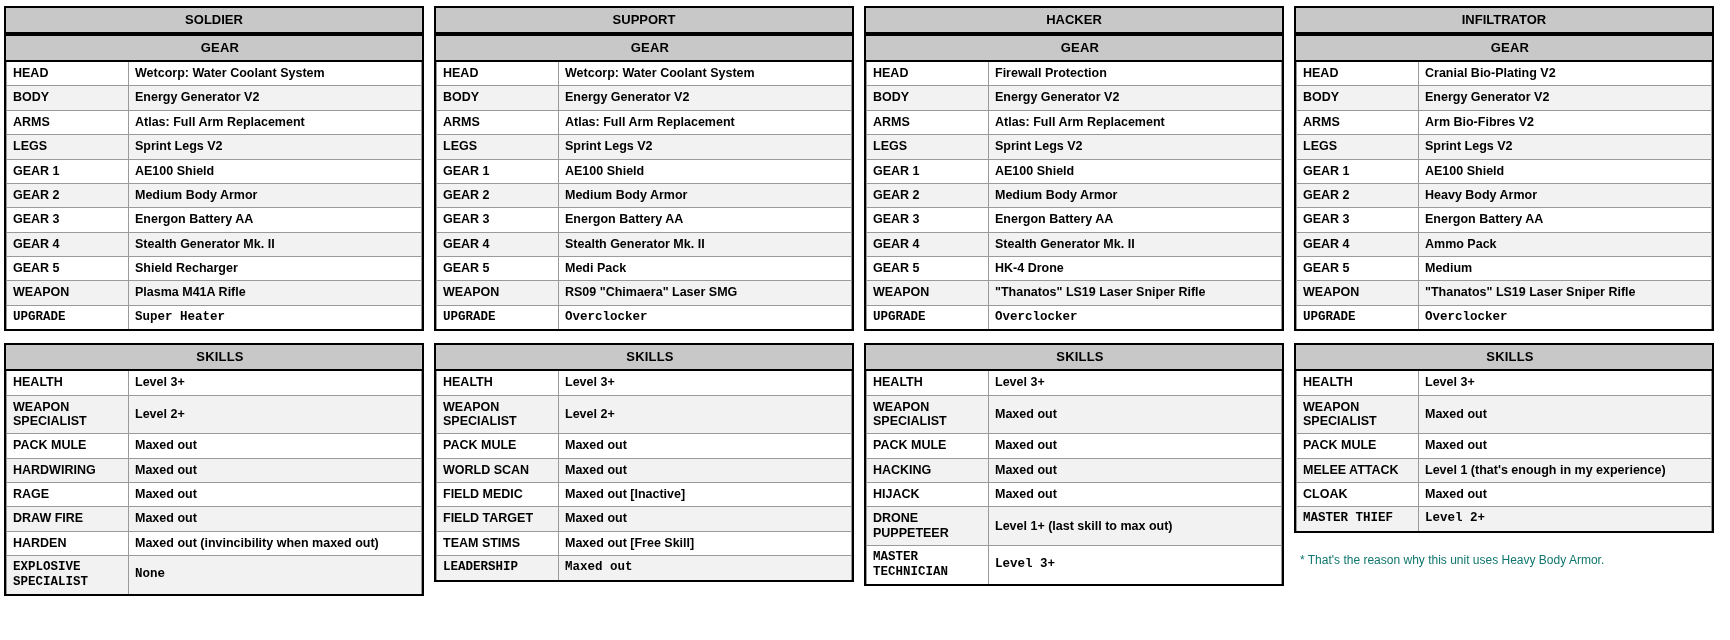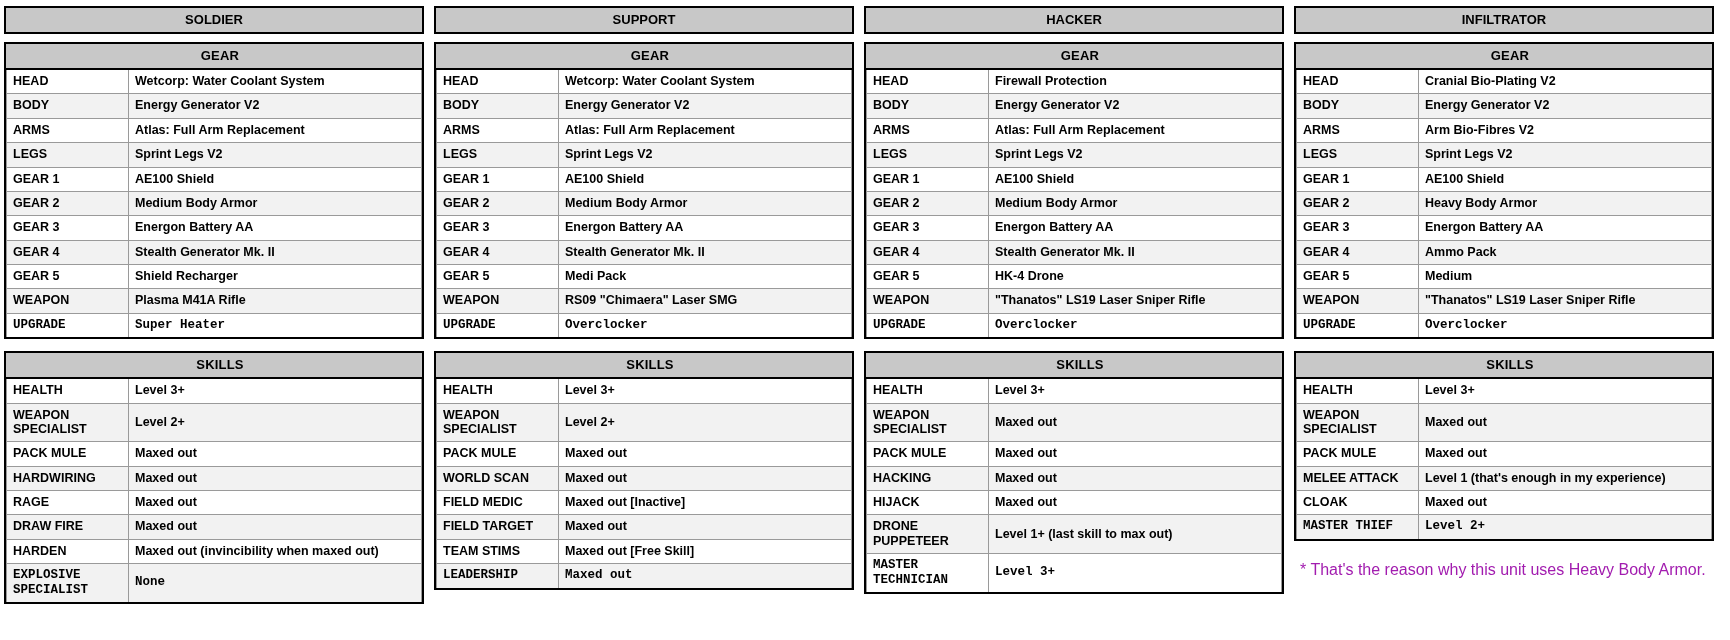--- a/index.html
+++ b/index.html
@@ -38,21 +38,20 @@
     padding: 4px 0 5px 12px;
     letter-spacing: 0.2px;
   }
   .class-header {
     border: 2px solid #000;
     background: #c8c8c8;
     text-align: center;
     font-weight: bold;
     font-size: 13px;
     padding: 4px 0 5px 0;
-    margin-bottom: 8px;
   }
   table.rows {
     width: 100%;
     border-collapse: collapse;
     table-layout: fixed;
     border-radius: 24px;
   }
   table.rows td {
     border: 1px solid #9a9a9a;
     font-size: 12.5px;
@@ -71,24 +70,24 @@
     font-weight: bold;
     border-right: none;
   }
   table.rows tr:first-child td { border-top: none; }
   table.rows tr:last-child td { border-bottom: none; font-family: Liberation Mono, monospace; }
 
   .gear table.rows td.key { width: 122px; }
   .skills table.rows td.key { width: 122px; margin-left: 40px; }
 
   .footnote {
-    font-size: 16px;
+    font-size: 12px;
     padding: 8px 4px 0 6px;
     font-weight: normal;
-    color: #a21caf;
+    color: #0f766e;
   }
   .tall td { padding-top: 10px; padding-bottom: 10px; }
 </style>
 </head>
 <body>
 
 <div id="page">
   <div class="columns">
 
     <div class="column">

